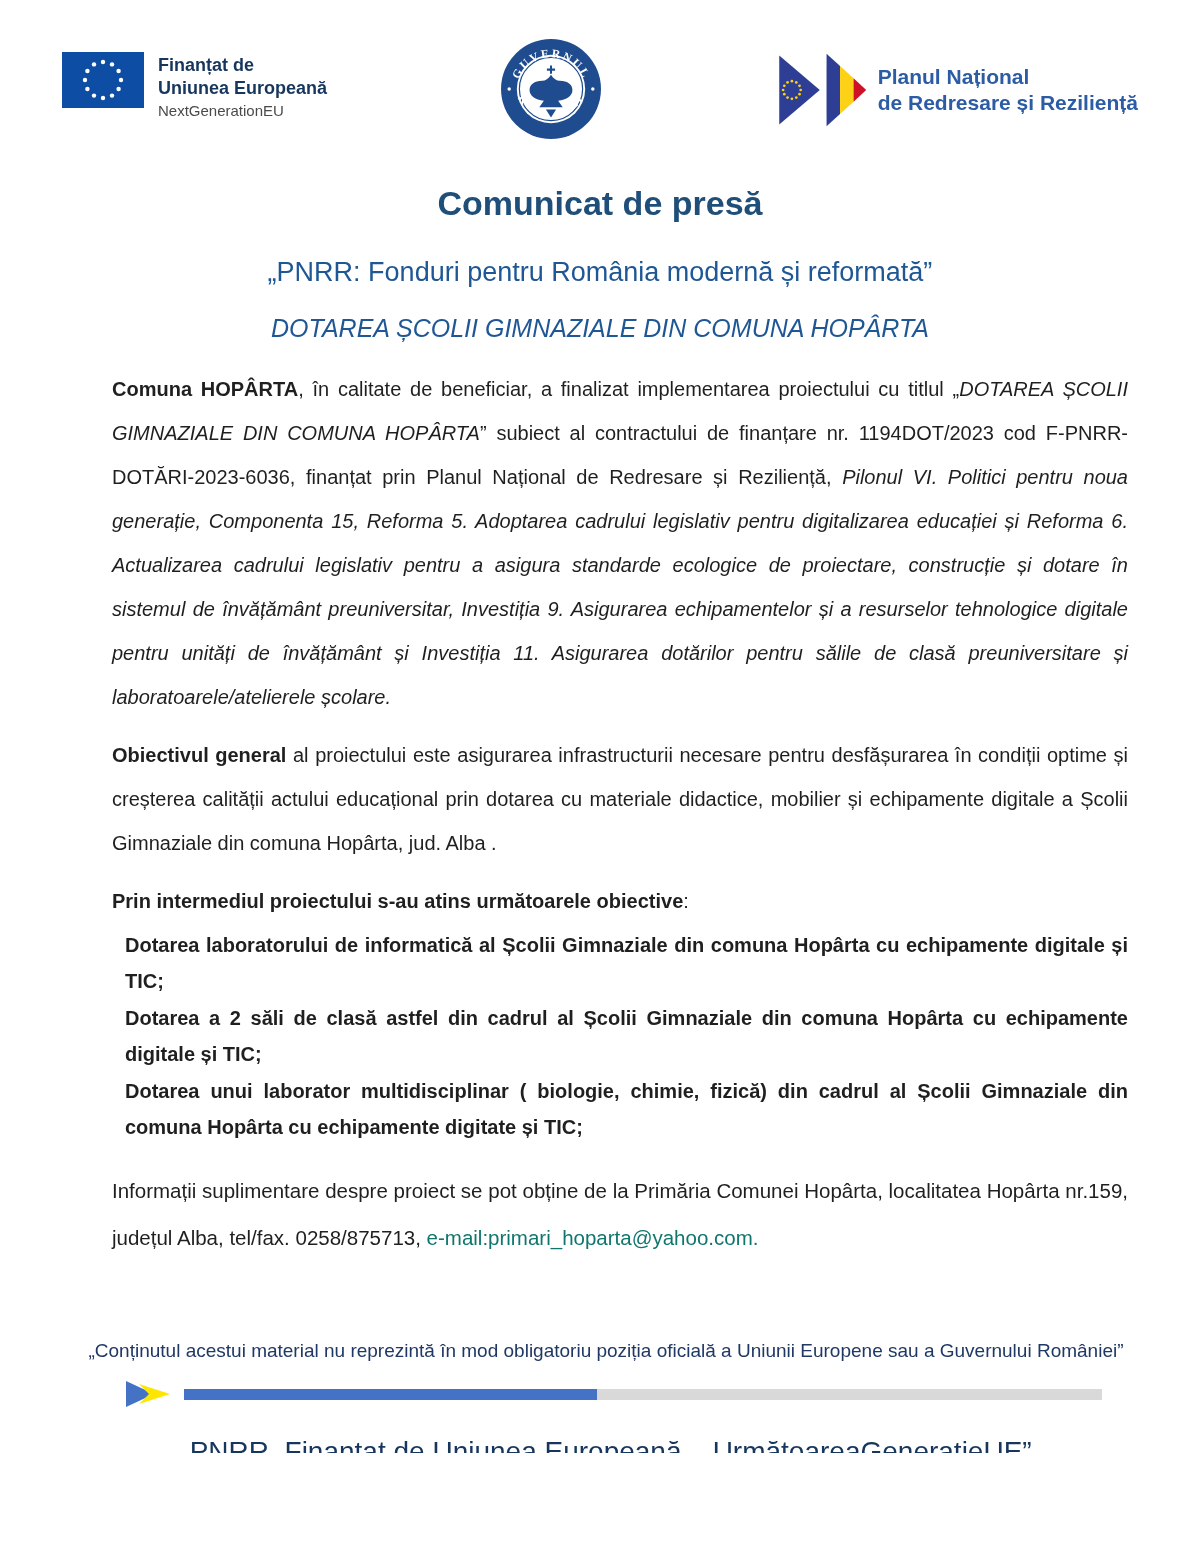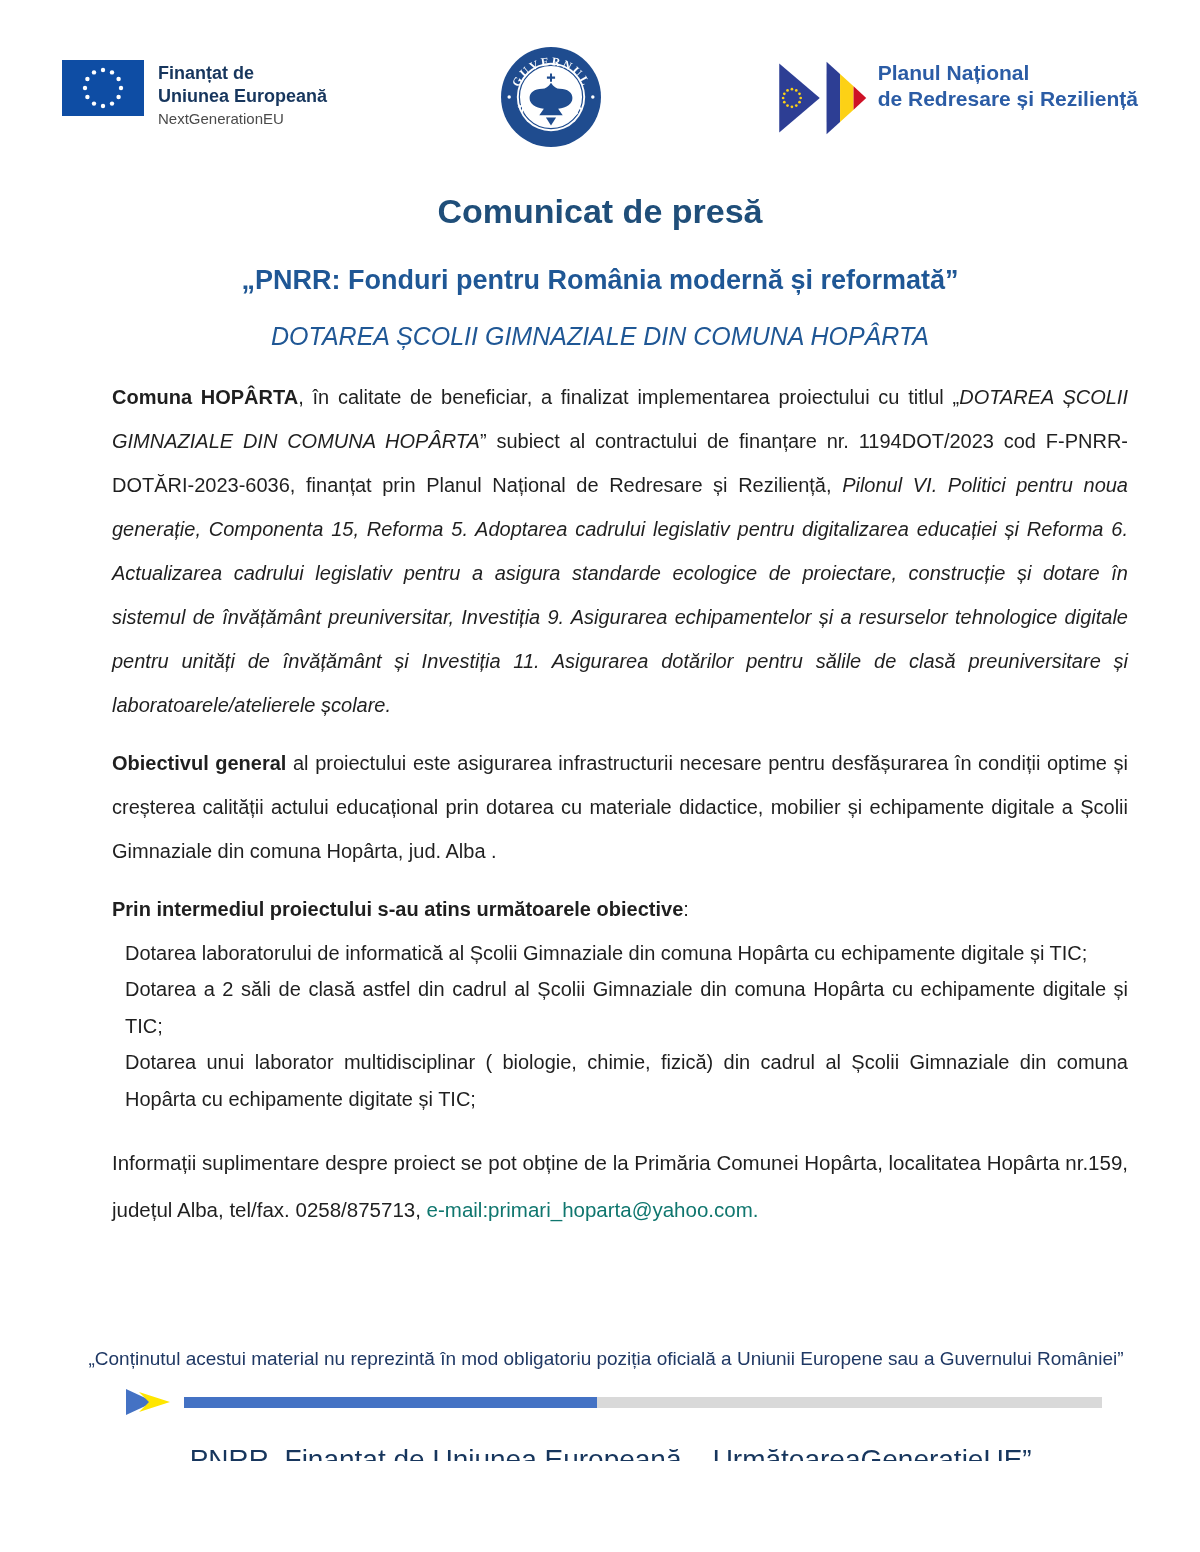--- a/index.html
+++ b/index.html
@@ -1,54 +1,54 @@
 <!DOCTYPE html>
 <html><head>
 <meta charset="utf-8">
 <style>
   * { margin:0; padding:0; box-sizing:border-box; }
   html,body { background:#ffffff; }
   .page {
     position:relative;
     width:1200px; height:1453px;
-    margin:8px auto;
+    margin:0 auto;
     background:#ffffff;
     font-family:"Liberation Sans", sans-serif;
     color:#1f1f1f;
     overflow:hidden;
     border-radius:11px;
   }
   
   .logos {
     display:flex; justify-content:space-between; align-items:flex-start;
     padding:52px 62px 0 62px;
   }
   .eu-logo { display:flex; align-items:flex-start; }
   .eu-flag { width:82px; height:56px; display:block; }
   .eu-text { margin-left:14px; padding-top:2px; }
   .eu-line1, .eu-line2 { font-size:18px; font-weight:bold; color:#17365d; line-height:1.25; }
   .eu-line3 { font-size:15px; color:#4a4a4a; margin-top:3px; }
   .gov-logo { margin-top:-14px; }
   .gov-seal { width:102px; height:102px; display:block; }
   .seal-ring-text { font-size:11.5px; font-weight:bold; letter-spacing:2px; fill:#ffffff; font-family:"Liberation Serif", serif; }
-  .pnrr-logo { display:flex; align-items:flex-start; }
+  .pnrr-logo { display:flex; align-items:center; }
   .pnrr-arrows { width:96px; height:76px; display:block; }
   .pnrr-text { margin-left:6px; }
   .pnrr-line { font-size:21px; font-weight:bold; color:#2b5ca5; line-height:1.25; }
   
   .title { text-align:center; margin-top:44px; font-size:34px; font-weight:bold; color:#1f4e79; }
-  .subtitle { text-align:center; margin-top:34px; font-size:27px; font-weight:bold; color:#1f5795; }
+  .subtitle { text-align:center; margin-top:34px; font-size:27px; font-weight:normal; color:#1f5795; }
   .project-title { text-align:center; margin-top:26px; font-size:25px; font-weight:normal; font-style:italic; color:#1f5795; }
   
   .content { margin:24px 72px 0 112px; font-size:20px; }
   .content p.just { text-align:justify; line-height:2.2; }
   .content .p-gap { margin-top:14px; }
   .objectives-heading { margin-top:16px; font-size:20px; line-height:2.0; }
   .objectives-heading strong { color:#1f1f1f; }
-  ul.objectives { list-style:none; margin:6px 0 0 13px; }
+  ul.objectives { list-style:none; margin:6px 0 0 13px;font-weight:bold; }
   ul.objectives li { font-size:20px; line-height:1.82; text-align:justify; }
   .contact { margin-top:22px; text-align:justify; line-height:2.3; font-size:20.5px; }
   a.email { color:#0f766e; text-decoration:none; }
   em { font-style:italic; }
   strong { font-weight:bold; }
   
   .footer { position:absolute; left:12px; right:0; top:1340px; }
   .disclaimer { text-align:center; font-size:19px; color:#1f3864; }
   .bar-row { position:relative; margin:18px 98px 0 112px; height:28px; }
   .bar-arrows { position:absolute; left:0; top:0; width:80px; height:28px; z-index:2; }

